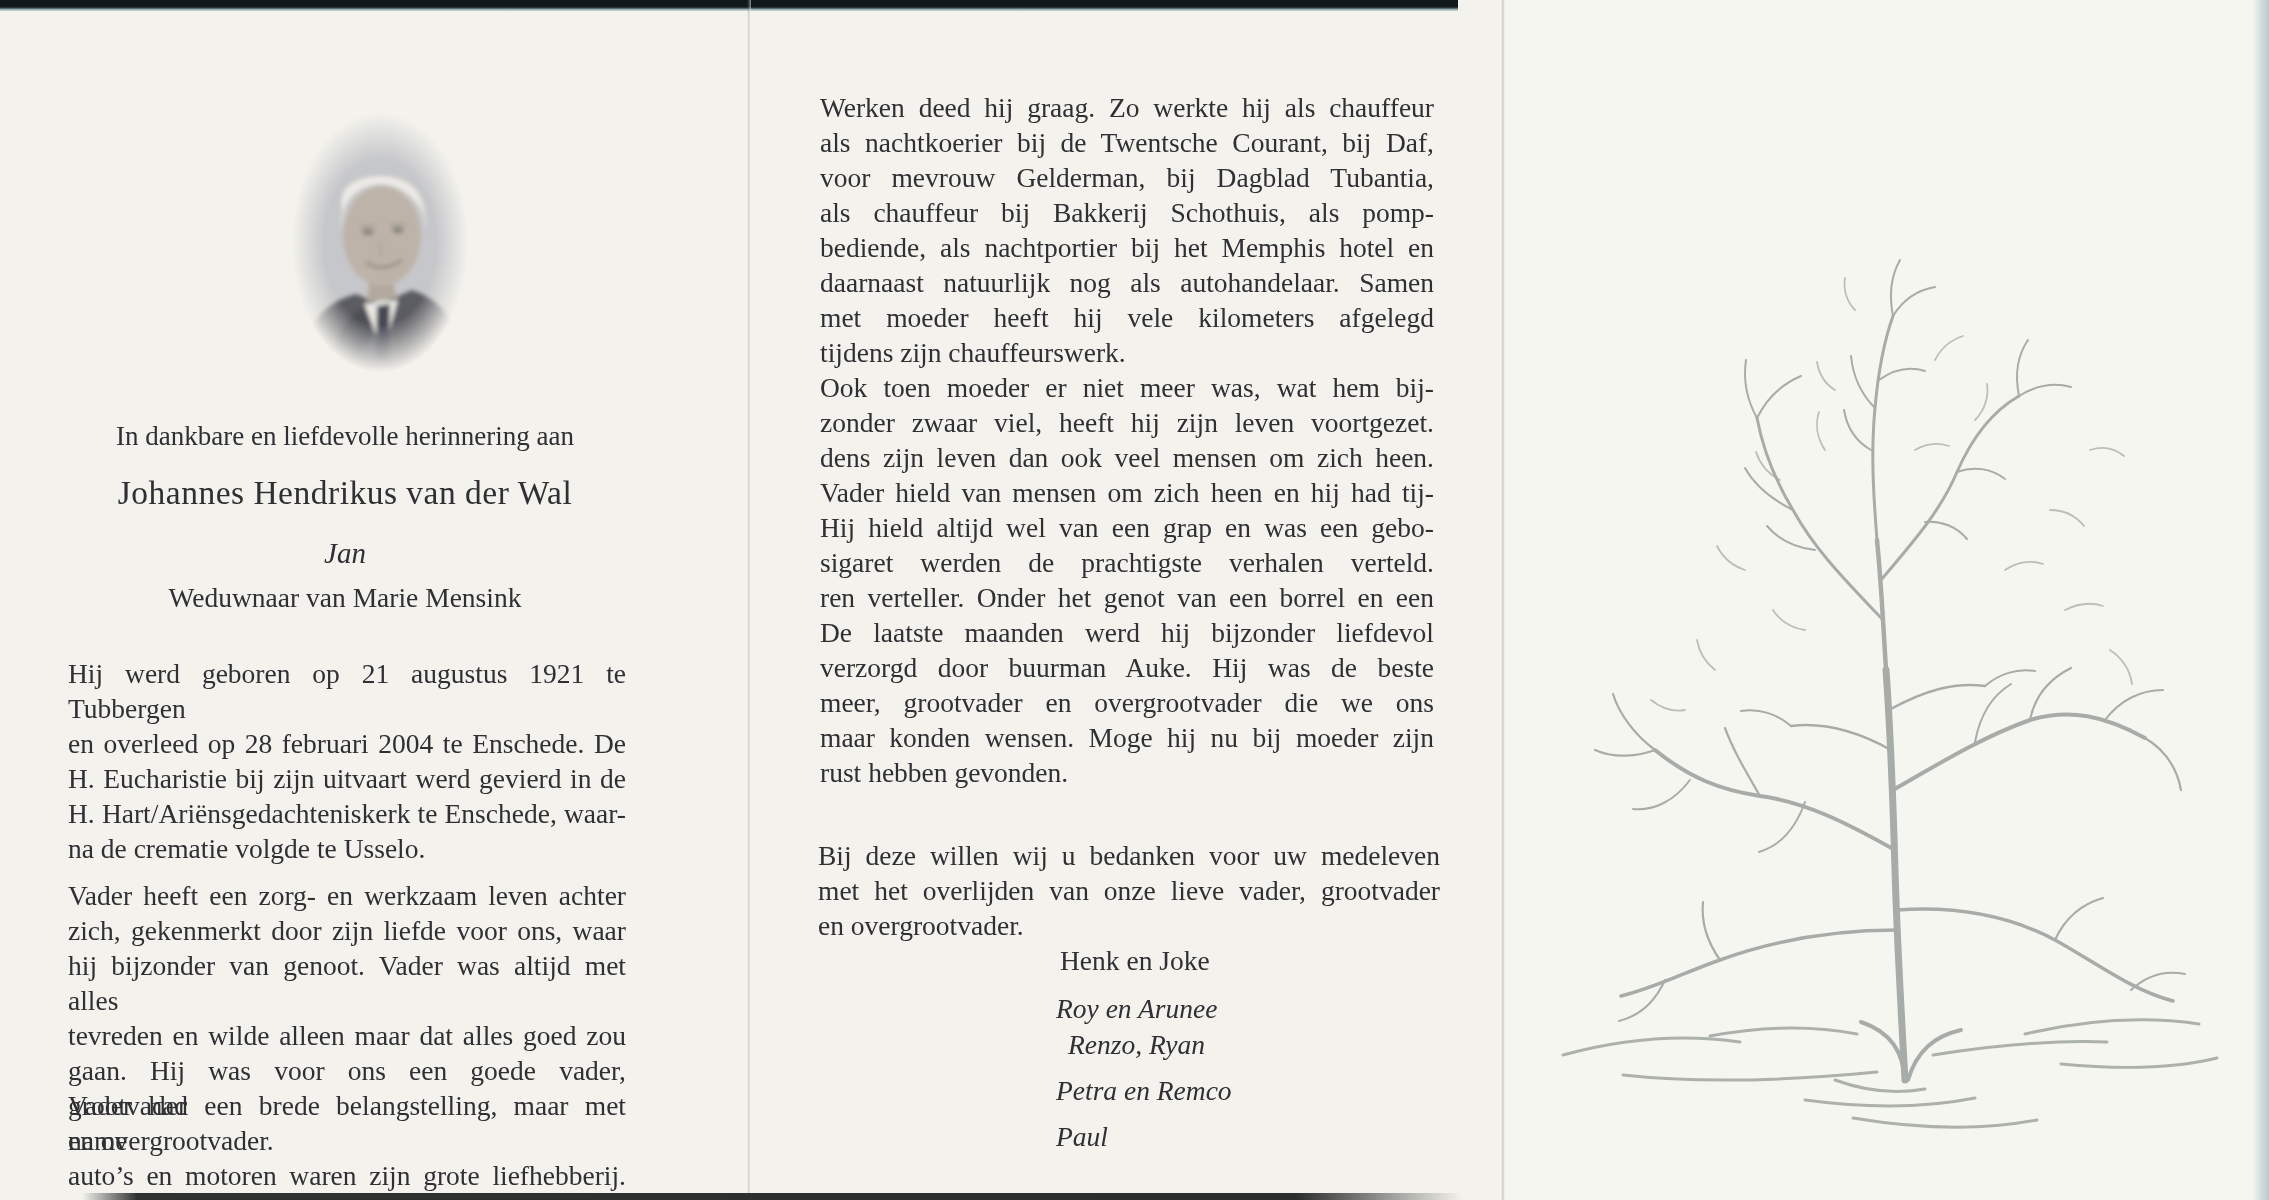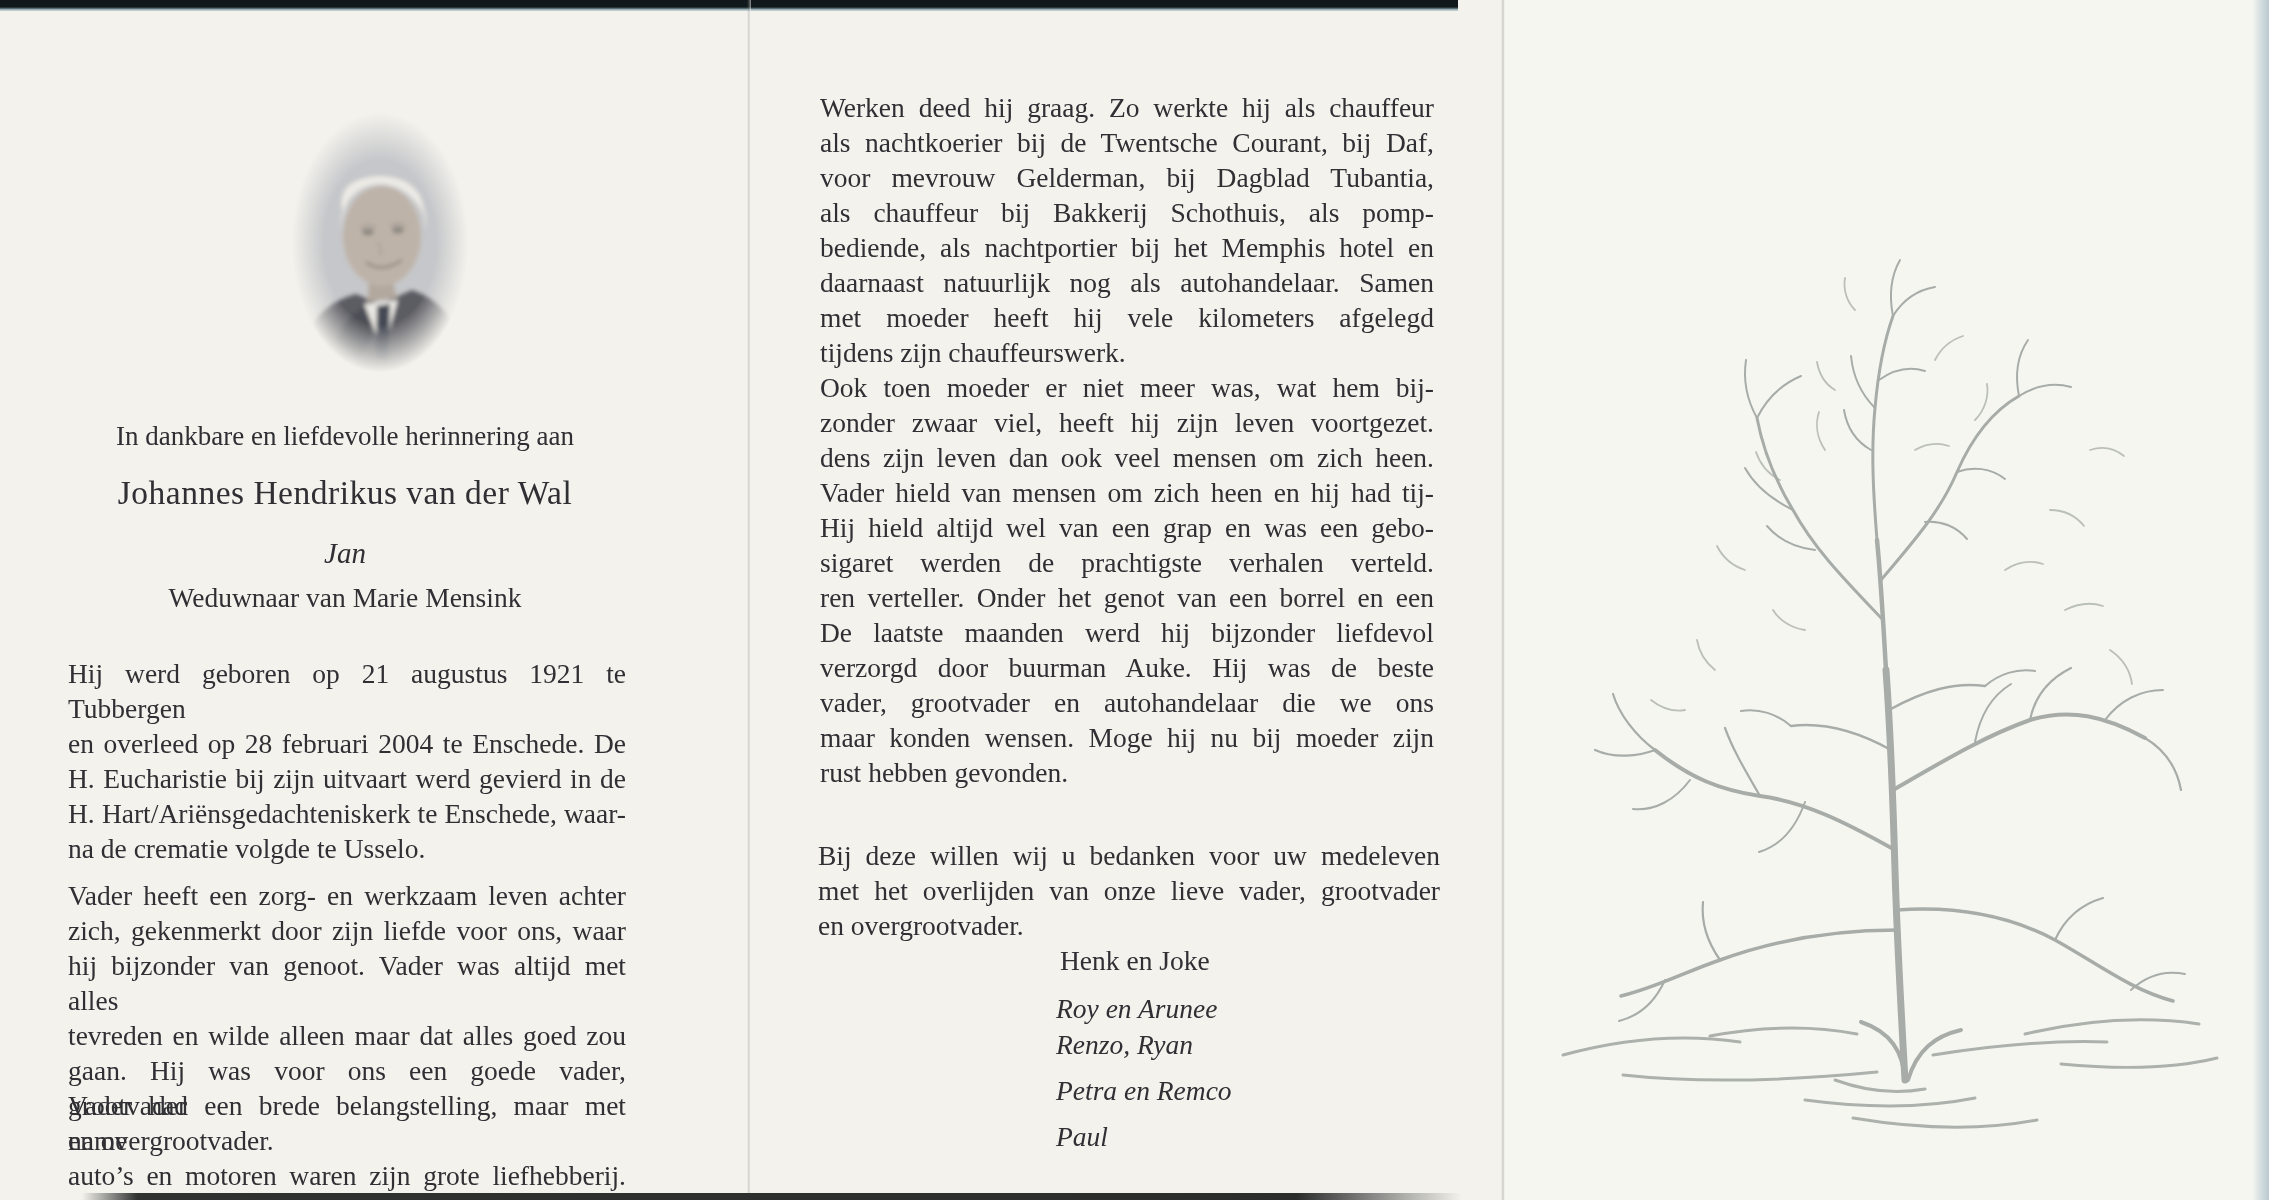--- a/index.html
+++ b/index.html
@@ -32,21 +32,21 @@
   .left-para1{left:68px;top:656px;width:558px;}
   .left-para2{left:68px;top:878px;width:558px;}
   .left-para3{left:68px;top:1088px;width:558px;}
   .mid-para1{left:820px;top:90px;width:614px;}
   .mid-para2{left:820px;top:370px;width:614px;}
   .mid-thanks{left:818px;top:838px;width:622px;}
   .sig{position:absolute;left:1060px;font-size:27.5px;white-space:nowrap;}
   .sig.italic{font-style:italic;left:1056px;}
   .sig.s0{top:945px;}
   .sig.s1{top:993px;}
-  .sig.s2{top:1029px;}
+  .sig.s2{top:1029px;margin-left:12px;}
   .sig.s3{top:1075px;}
   .sig.s4{top:1121px;}
   
   .portrait{position:absolute;left:280px;top:90px;width:200px;height:305px;}
   .portrait::after{content:"";position:absolute;inset:-12px;
     background:radial-gradient(ellipse 50% 50% at 50% 50%,rgba(243,242,236,0) 50%,rgba(243,242,236,.55) 66%,#f3f2ec 79%);}
   
   .tree{position:absolute;left:1505px;top:150px;width:760px;height:1040px;}
 </style>
 </head>
@@ -125,21 +125,21 @@
   <div class="line-block mid-para2">
       <div class="jline">Ook toen moeder er niet meer was, wat hem bij-</div>
       <div class="jline">zonder zwaar viel, heeft hij zijn leven voortgezet.</div>
       <div class="jline">dens zijn leven dan ook veel mensen om zich heen.</div>
       <div class="jline">Vader hield van mensen om zich heen en hij had tij-</div>
       <div class="jline">Hij hield altijd wel van een grap en was een gebo-</div>
       <div class="jline">sigaret werden de prachtigste verhalen verteld.</div>
       <div class="jline">ren verteller. Onder het genot van een borrel en een</div>
       <div class="jline">De laatste maanden werd hij bijzonder liefdevol</div>
       <div class="jline">verzorgd door buurman Auke. Hij was de beste</div>
-      <div class="jline">vader, grootvader en autohandelaar die we ons</div>
+      <div class="jline">meer, grootvader en overgrootvader die we ons</div>
       <div class="jline">maar konden wensen. Moge hij nu bij moeder zijn</div>
       <div class="jline last">rust hebben gevonden.</div>
     </div>
   <div class="line-block mid-thanks">
       <div class="jline">Bij deze willen wij u bedanken voor uw medeleven</div>
       <div class="jline">met het overlijden van onze lieve vader, grootvader</div>
       <div class="jline last">en overgrootvader.</div>
     </div>
 
   <div class="sig s0">Henk en Joke</div>

